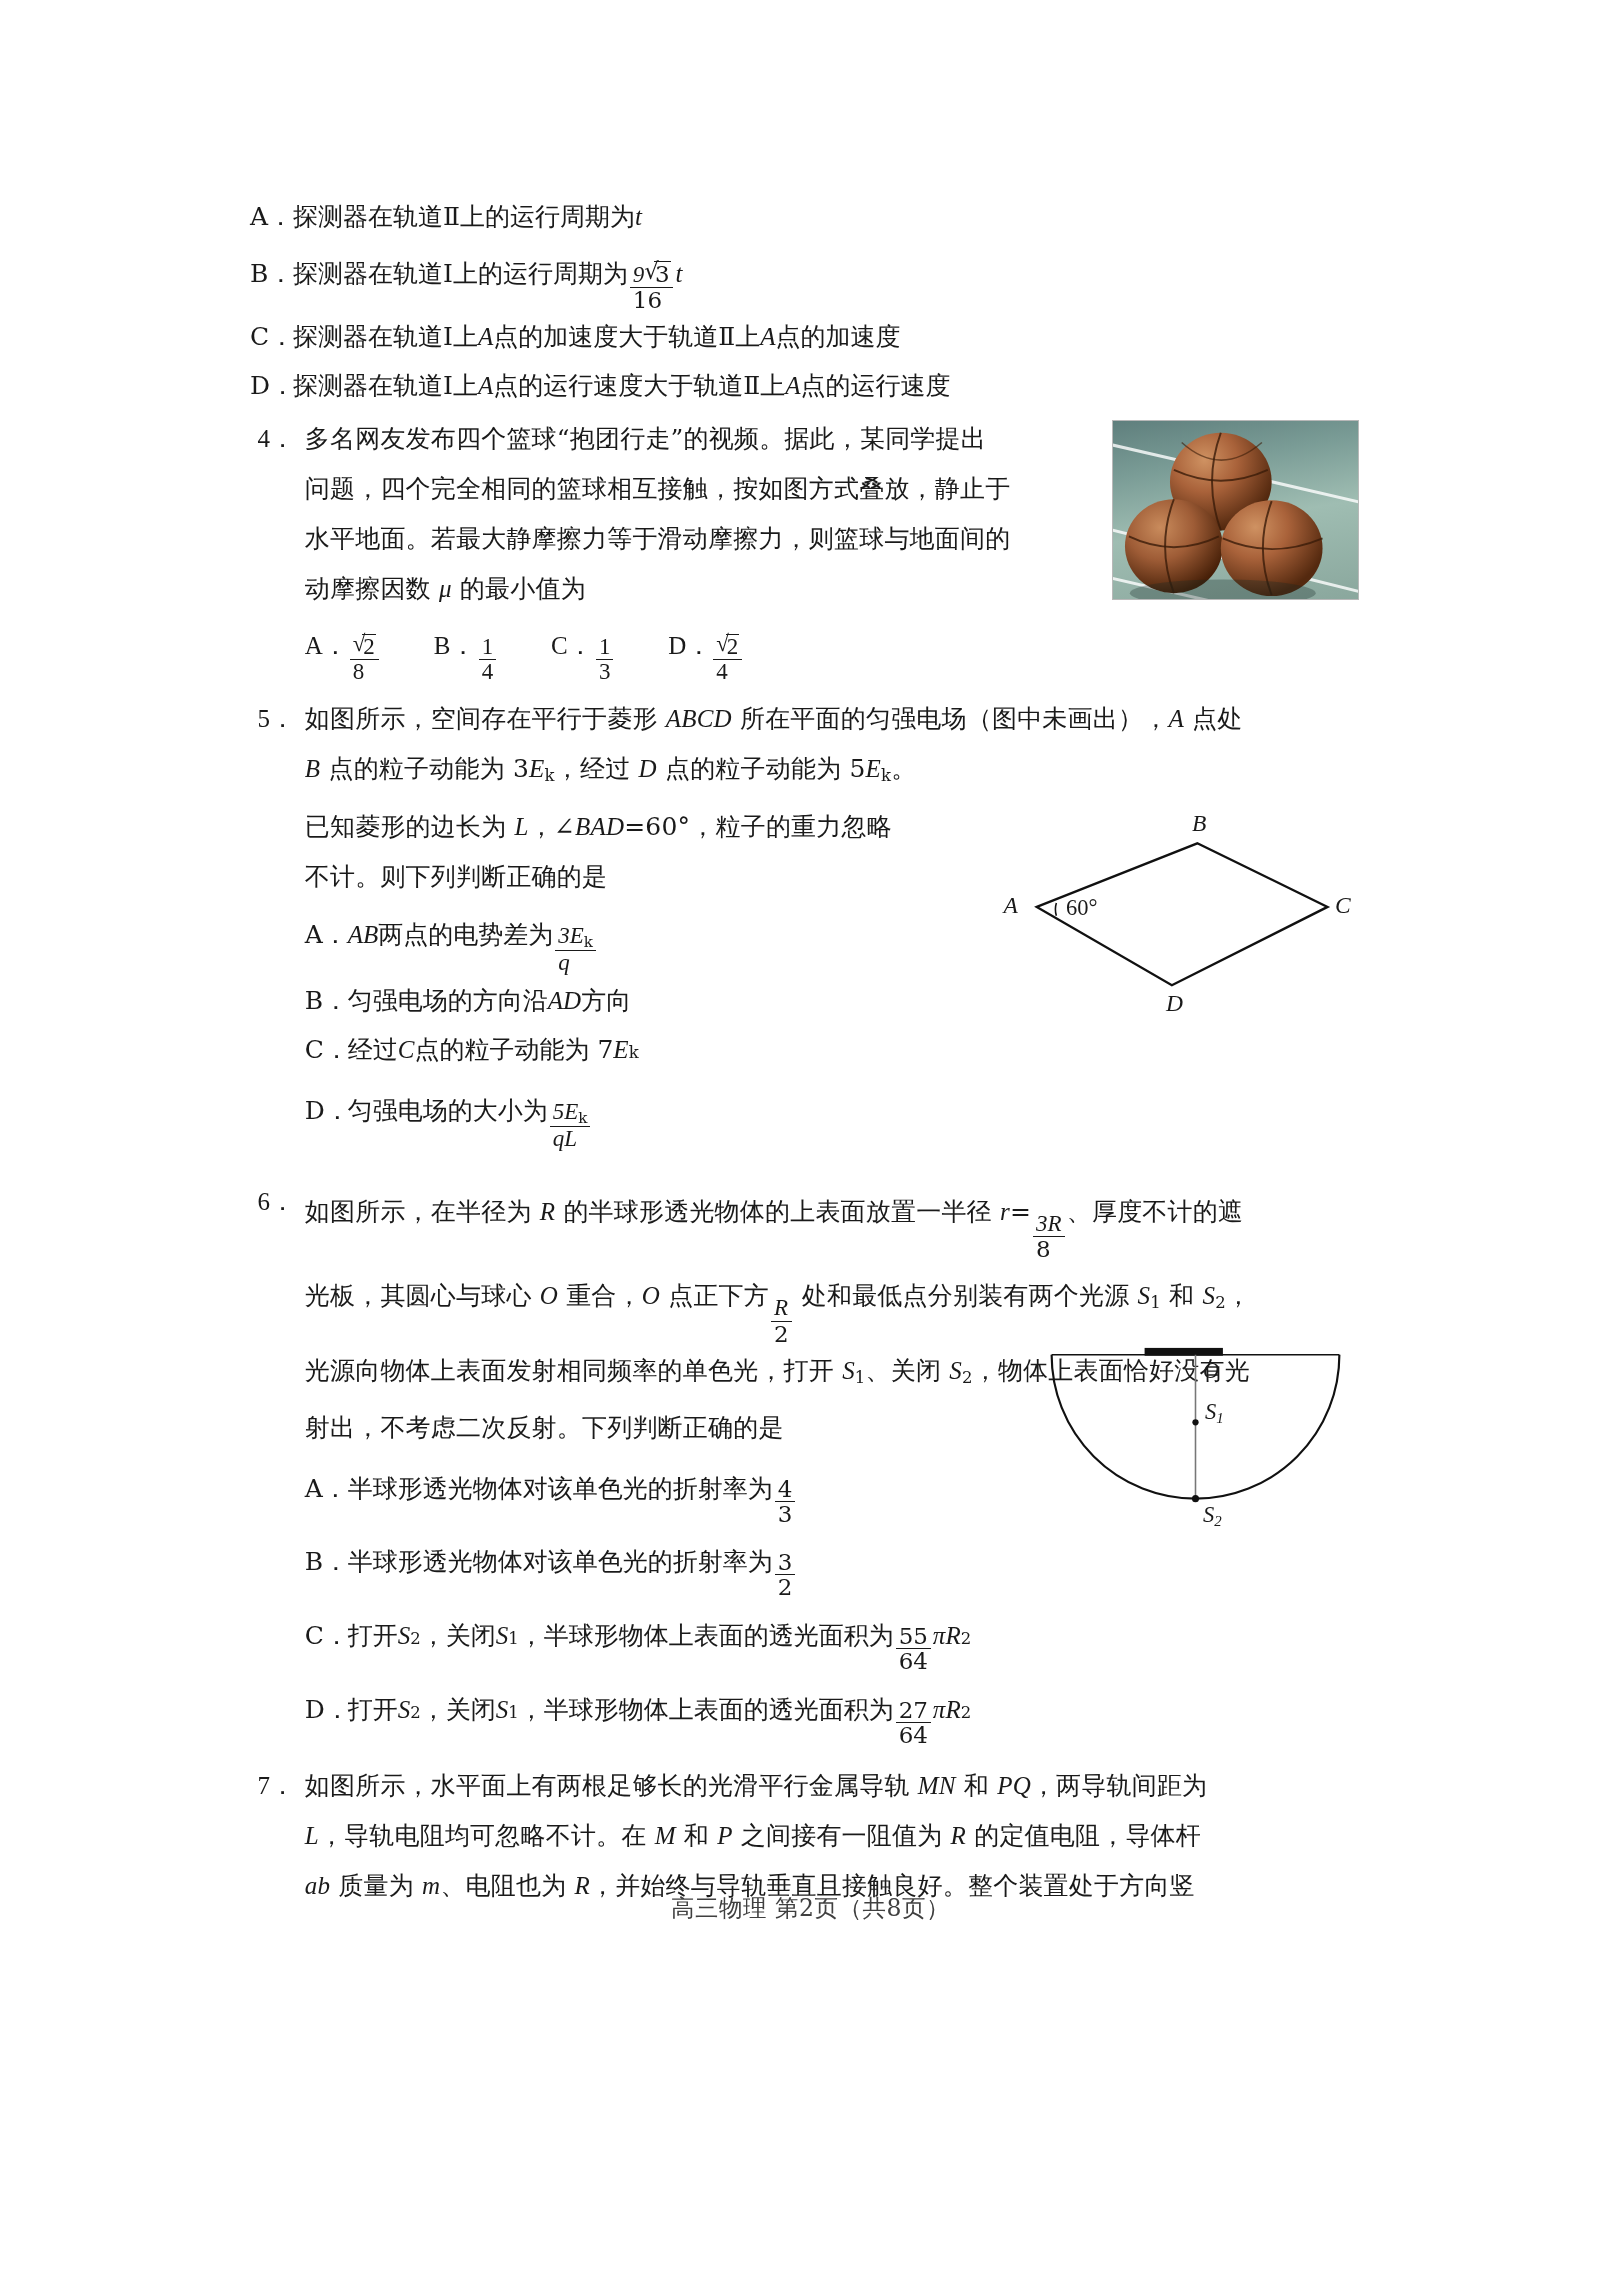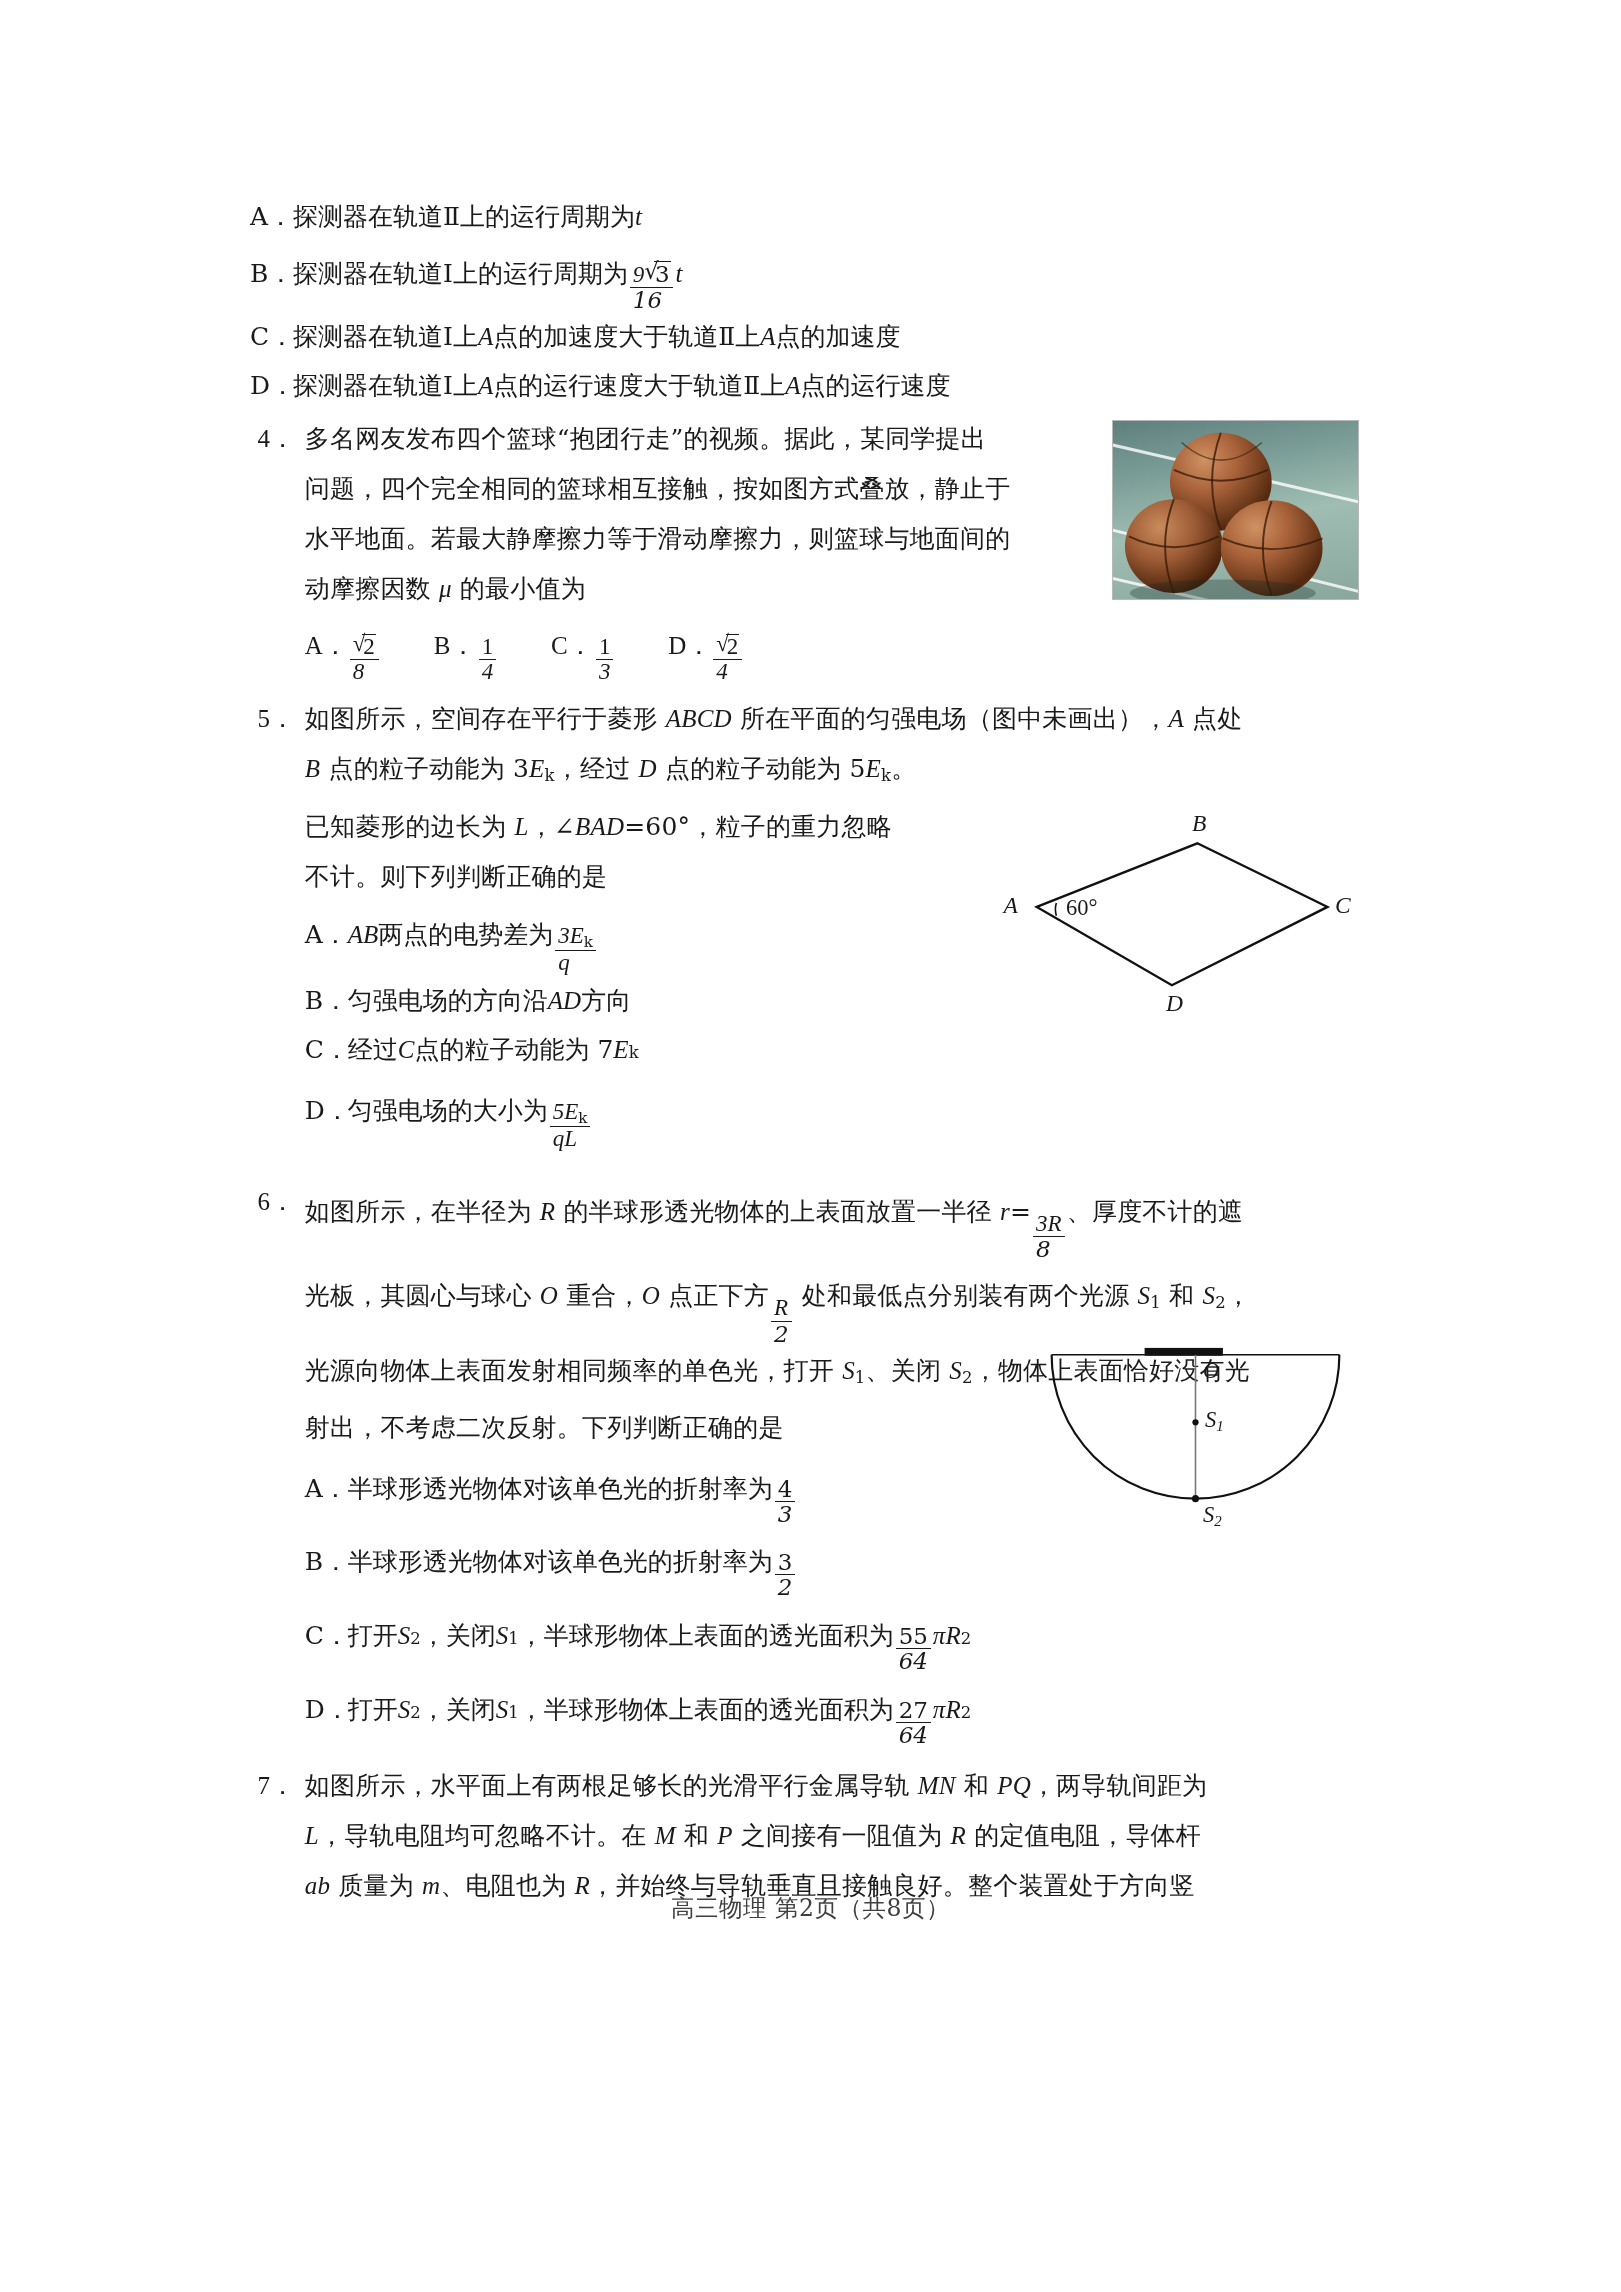--- a/index.html
+++ b/index.html
@@ -57,21 +57,21 @@
   
   .frac {
     display: inline-flex;
     flex-direction: column;
     vertical-align: -0.48em;
     margin: 0 2px;
     line-height: 1.05;
     font-size: 0.92em;
   }
   .frac .n { padding: 0 2.9px; }
-  .frac .d { padding: 0 2.9px; border-top: 1.3px solid #1a1a1a; font-style: italic; }
+  .frac .d { padding: 0 2.9px; border-top: 1.3px solid #1a1a1a; }
   .sqrt {
     display: inline-block;
     position: relative;
     padding-left: 0.42em;
     padding-top: 1px;
   }
   .sqrt::before {
     content: "\221A";
     position: absolute;
     left: 0; top: -0.04em;
@@ -391,21 +391,21 @@
   <div class="hemi-fig">
     <svg width="323" height="206" viewBox="0 0 330 210">
       <path d="M18 22 A147 147 0 0 0 312 22" fill="none" stroke="#111" stroke-width="2.2"></path>
       <line x1="18" y1="22" x2="312" y2="22" stroke="#111" stroke-width="1.6"></line>
       <rect x="113" y="15" width="80" height="8" fill="#111"></rect>
       <line x1="165" y1="22" x2="165" y2="169" stroke="#777" stroke-width="1.6"></line>
       <circle cx="165" cy="91" r="3.2" fill="#111"></circle>
       <circle cx="165" cy="169" r="3.6" fill="#111"></circle>
     </svg>
     <div class="lbl" style="left:169px; top:24.5px;">O</div>
-    <div class="lbl" style="left:171px; top:74px;">
+    <div class="lbl" style="left:171px; top:66px;">
       <span>S</span><sub>1</sub>
     </div>
     <div class="lbl" style="left:153px; top:169px;margin-left:16px;">
       <span>S</span><sub>2</sub>
     </div>
   </div>
 
   <div class="footer">高三物理  第2页（共8页）</div>
 
 </div>

